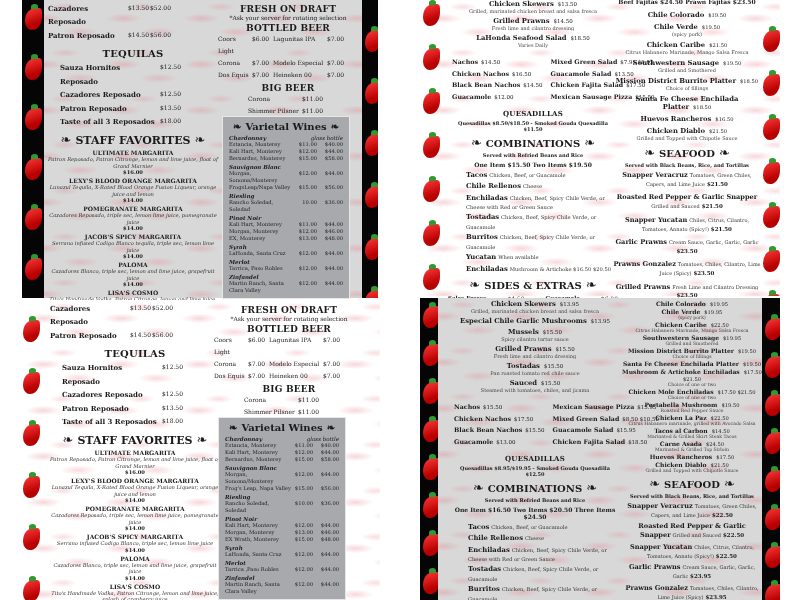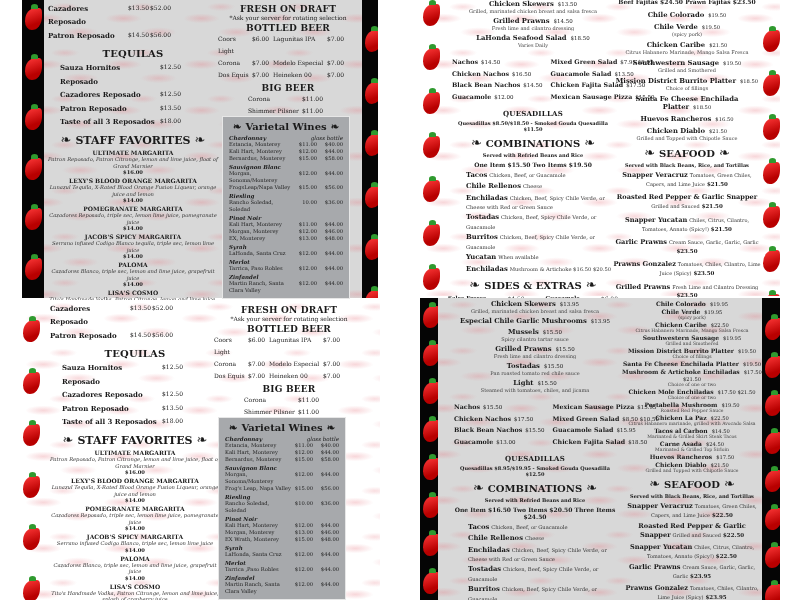--- a/index.html
+++ b/index.html
@@ -597,21 +597,21 @@
     </div>
     <div class="ent" style="margin-bottom:3px;">
       <div class="t"><span>Grilled Prawns</span><span style="font-size:5.5px;margin-left:4px;font-weight:normal;">$15.50</span></div>
       <div class="d">Fresh lime and cilantro dressing</div>
     </div>
     <div class="ent" style="margin-bottom:3px;">
       <div class="t"><span>Tostadas</span><span style="font-size:5.5px;margin-left:4px;font-weight:normal;">$15.50</span></div>
       <div class="d">Pan roasted tomato red chile sauce</div>
     </div>
     <div class="ent" style="margin-bottom:3px;">
-      <div class="t"><span>Light</span><span style="font-size:5.5px;margin-left:4px;font-weight:normal;">$15.50</span></div>
+      <div class="t"><span>Sauced</span><span style="font-size:5.5px;margin-left:4px;font-weight:normal;">$15.50</span></div>
       <div class="d">Steamed with tomatoes, chiles, and jicama</div>
     </div>
     <div style="display:flex;gap:8px;margin:8px 0 6px;padding:0 4px;">
       <div style="flex:1;">
         <div style="font-size:6.3px;font-weight:bold;line-height:1.75;white-space:nowrap;"><span>Nachos</span><span style="font-weight:normal;margin-left:3px;font-size:5.5px;">$15.50</span></div>
         <div style="font-size:6.3px;font-weight:bold;line-height:1.75;white-space:nowrap;"><span>Chicken Nachos</span><span style="font-weight:normal;margin-left:3px;font-size:5.5px;">$17.50</span></div>
         <div style="font-size:6.3px;font-weight:bold;line-height:1.75;white-space:nowrap;"><span>Black Bean Nachos</span><span style="font-weight:normal;margin-left:3px;font-size:5.5px;">$15.50</span></div>
         <div style="font-size:6.3px;font-weight:bold;line-height:1.75;white-space:nowrap;"><span>Guacamole</span><span style="font-weight:normal;margin-left:3px;font-size:5.5px;">$13.00</span></div>
       </div>
       <div style="flex:1;">

